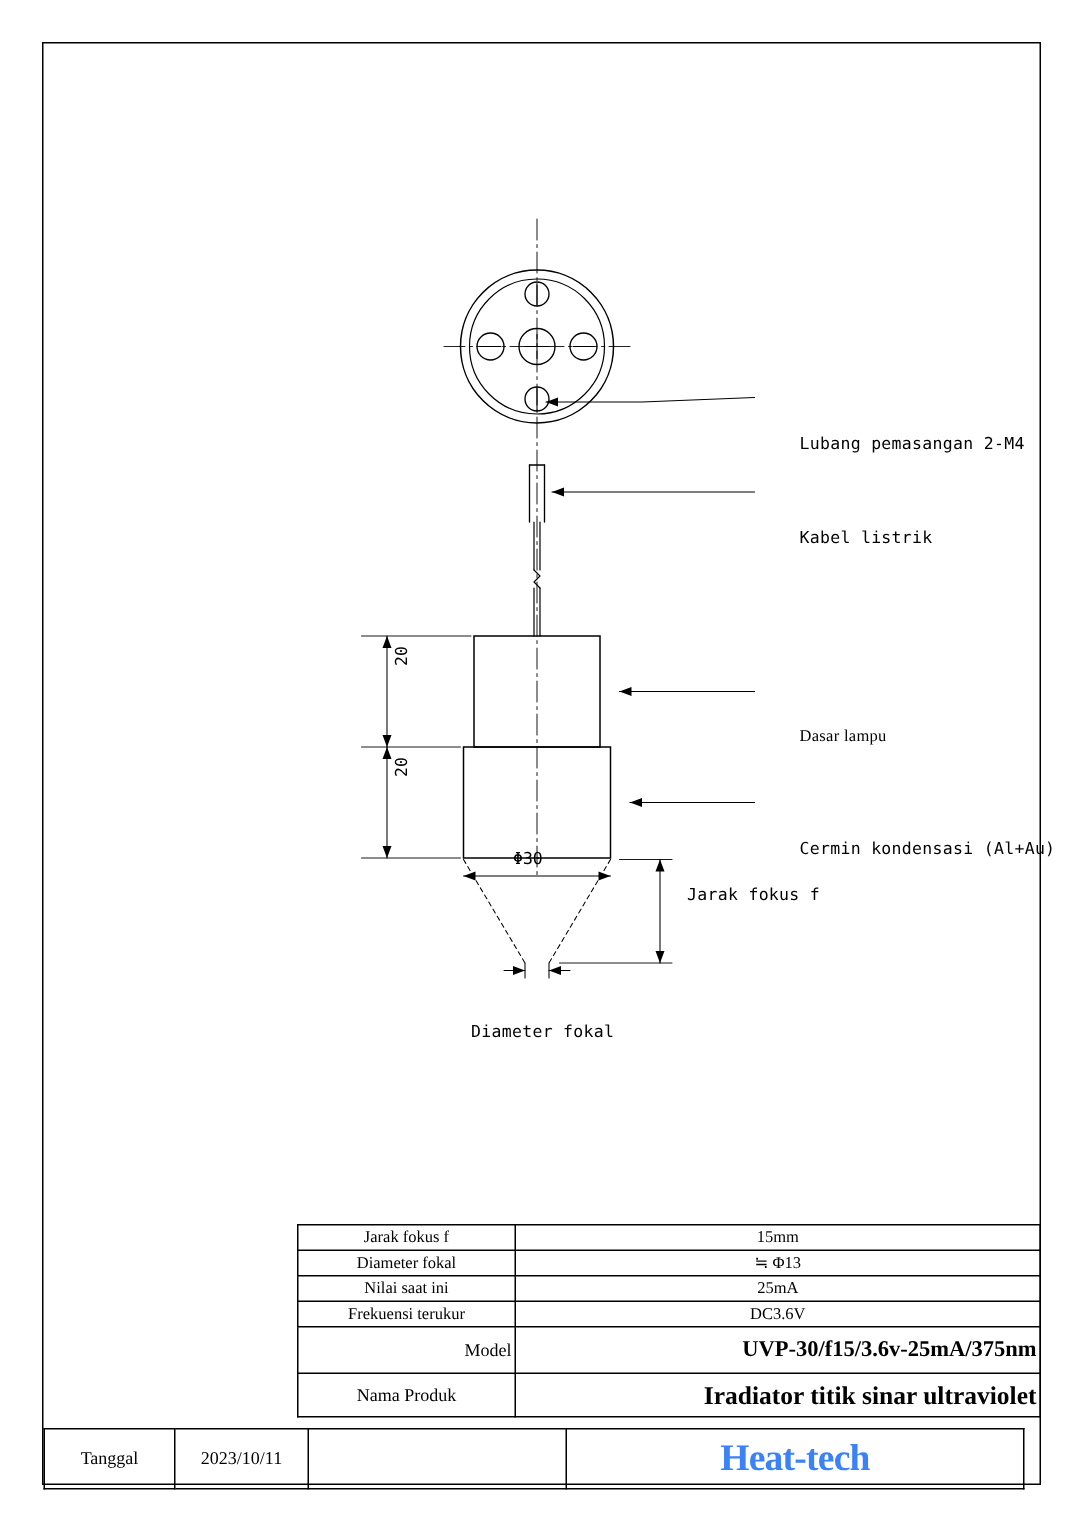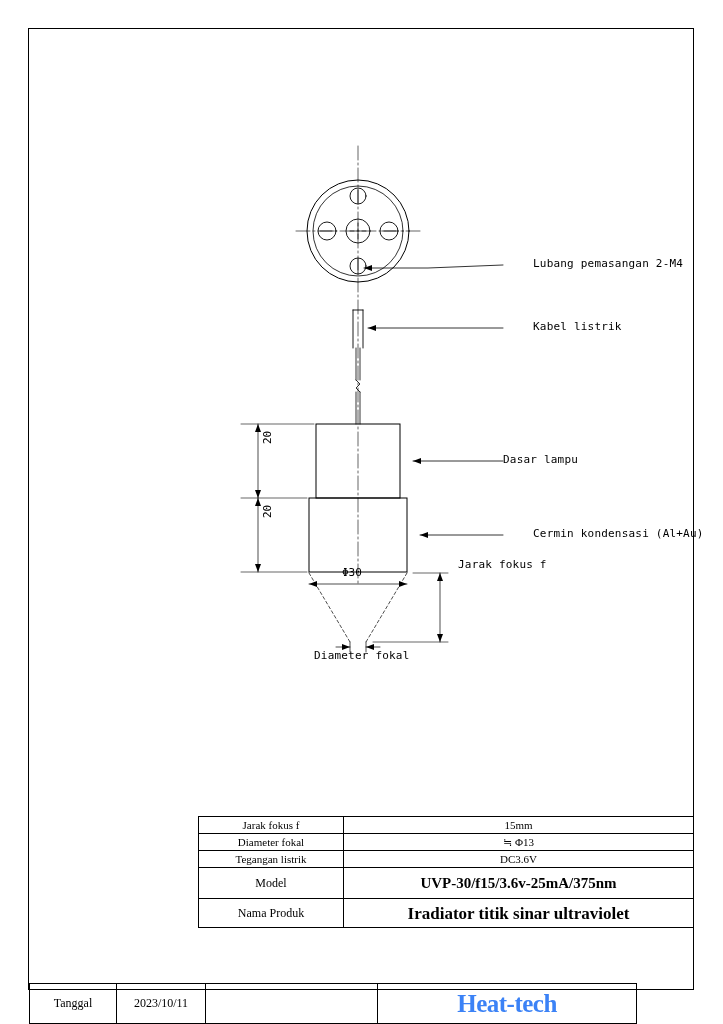--- a/index.html
+++ b/index.html
@@ -37,20 +37,21 @@
   }
 
   
   .callout {
     position: absolute;
     font-family: "DejaVu Sans Mono", monospace;
     font-size: 11px;
     letter-spacing: 0.2px;
     white-space: nowrap;
     color: #000;
+    margin-top: 32px;
   }
 
   .dimlabel {
     position: absolute;
     font-family: "DejaVu Sans Mono", monospace;
     font-size: 11px;
     white-space: nowrap;
     color: #000;
   }
 
@@ -75,41 +76,43 @@
     padding: 1px 2px;
     height: 14px;
     line-height: 13px;
   }
   #spec-table td.label-col {
     width: 140px;
   }
   #spec-table tr.tall td {
     height: 28px;
     font-size: 12px;
+    text-align: right;
   }
   #spec-table tr.tall td.value-col {
     font-size: 15px;
     font-weight: bold;
   }
   #spec-table tr.tall2 td {
     height: 26px;
     font-size: 12px;
     border-radius: 13px;
   }
   #spec-table tr.tall2 td.value-col {
     font-size: 17px;
     font-weight: bold;
+    text-align: right;
   }
 
   
   #date-row {
     position: absolute;
     left: 29px;
-    top: 983px;
-    width: 608px;
+    top: 952px;
+    width: 654px;
     height: 37px;
     border-collapse: collapse;
     font-family: "Liberation Serif", serif;
   }
   #date-row td {
     border: 1px solid #000;
     text-align: center;
     font-size: 12px;
     height: 37px;
   }
@@ -221,41 +224,45 @@
     <line x1="338" y1="614" x2="338" y2="624" stroke-width="0.7"></line>
     <line x1="308" y1="619" x2="322" y2="619" stroke-width="0.7"></line>
     <line x1="352" y1="619" x2="338" y2="619" stroke-width="0.7"></line>
     <polygon points="322,619 314,616 314,622" fill="#000" stroke="none"></polygon>
     <polygon points="338,619 346,616 346,622" fill="#000" stroke="none"></polygon>
   </g>
 </svg>
 
 <div class="callout" style="left:533px; top:257px;">Lubang pemasangan 2-M4</div>
 <div class="callout" style="left:533px; top:320px;">Kabel listrik</div>
-<div class="callout" style="left:503px; top:453px;">Dasar lampu</div>
+<div class="callout" style="left:533px; top:453px;font-family:Liberation Serif, serif;">Dasar lampu</div>
 <div class="callout" style="left:533px; top:527px;">Cermin kondensasi (Al+Au)</div>
 <div class="callout" style="left:458px; top:558px;">Jarak fokus f</div>
 <div class="callout" style="left:314px; top:649px;">Diameter fokal</div>
 
 <div class="dimlabel vert" style="left:261px; top:444px;">20</div>
 <div class="dimlabel vert" style="left:261px; top:518px;">20</div>
 <div class="dimlabel" style="left:342px; top:566px;text-align:right;">Φ30</div>
 
 <table id="spec-table">
   <tbody>
       <tr>
     <td class="label-col">Jarak fokus f</td>
     <td class="value-col">15mm</td>
   </tr>
   <tr>
     <td class="label-col">Diameter fokal</td>
     <td class="value-col">≒ Φ13</td>
   </tr>
   <tr>
-    <td class="label-col">Tegangan listrik</td>
+    <td class="label-col">Nilai saat ini</td>
+    <td class="value-col">25mA</td>
+  </tr>
+  <tr>
+    <td class="label-col">Frekuensi terukur</td>
     <td class="value-col">DC3.6V</td>
   </tr>
   <tr class="tall">
     <td class="label-col">Model</td>
     <td class="value-col">UVP-30/f15/3.6v-25mA/375nm</td>
   </tr>
   <tr class="tall2">
     <td class="label-col">Nama Produk</td>
     <td class="value-col">Iradiator titik sinar ultraviolet</td>
   </tr>

